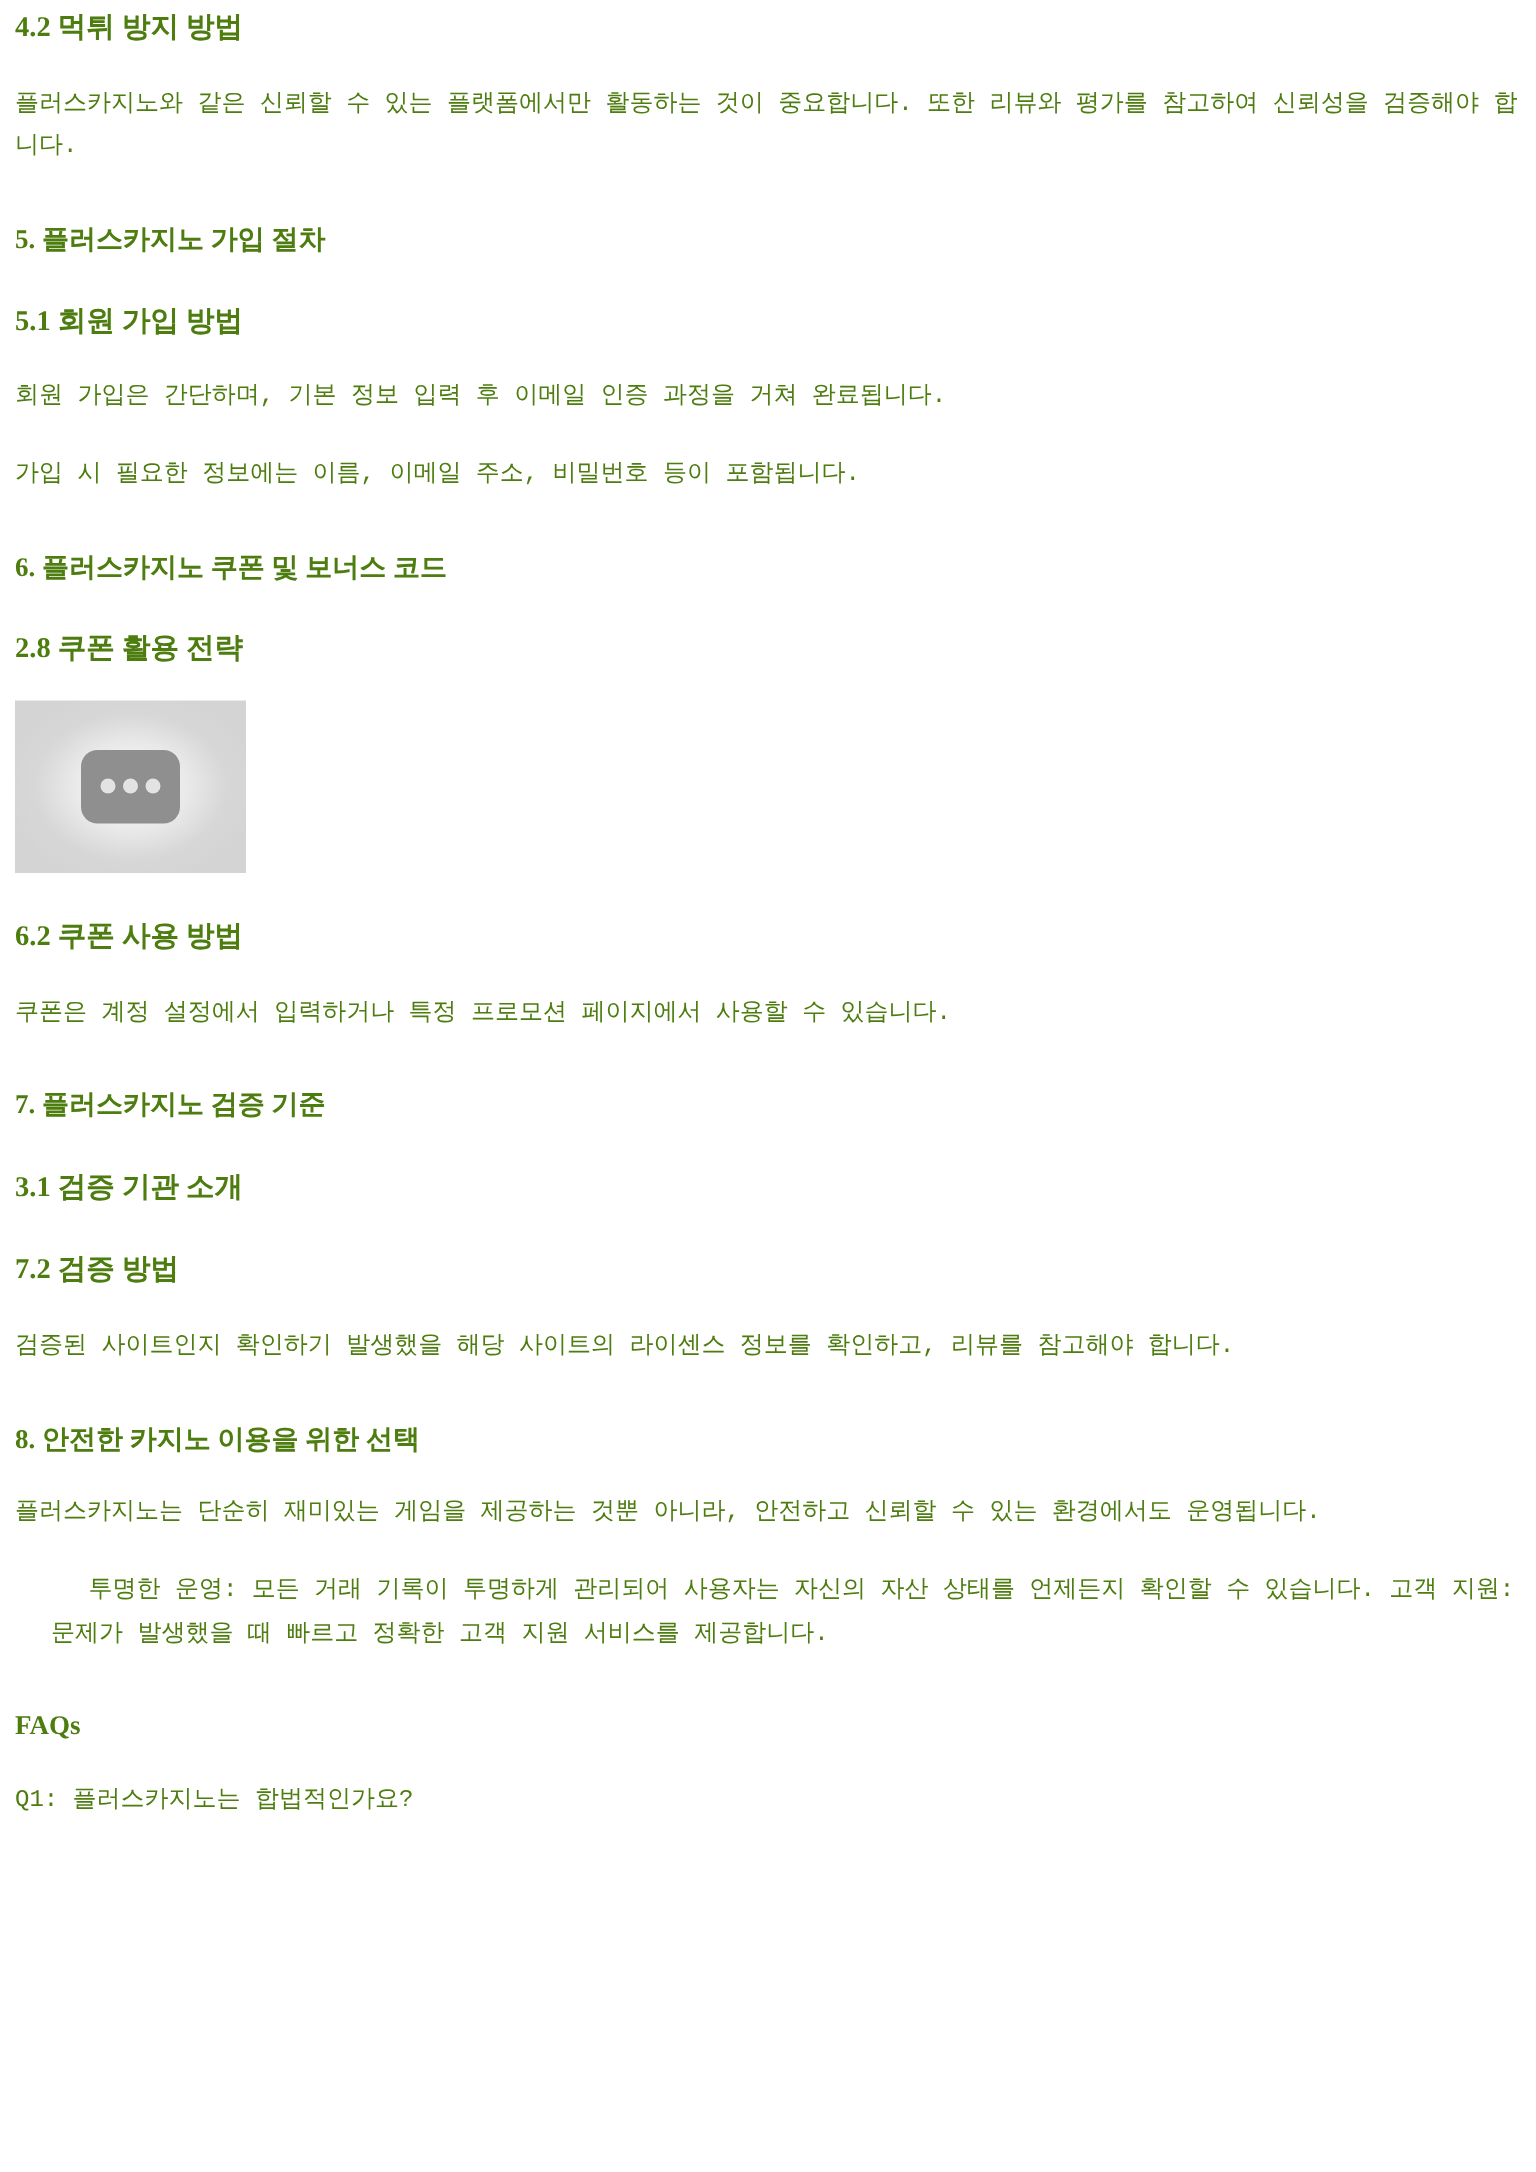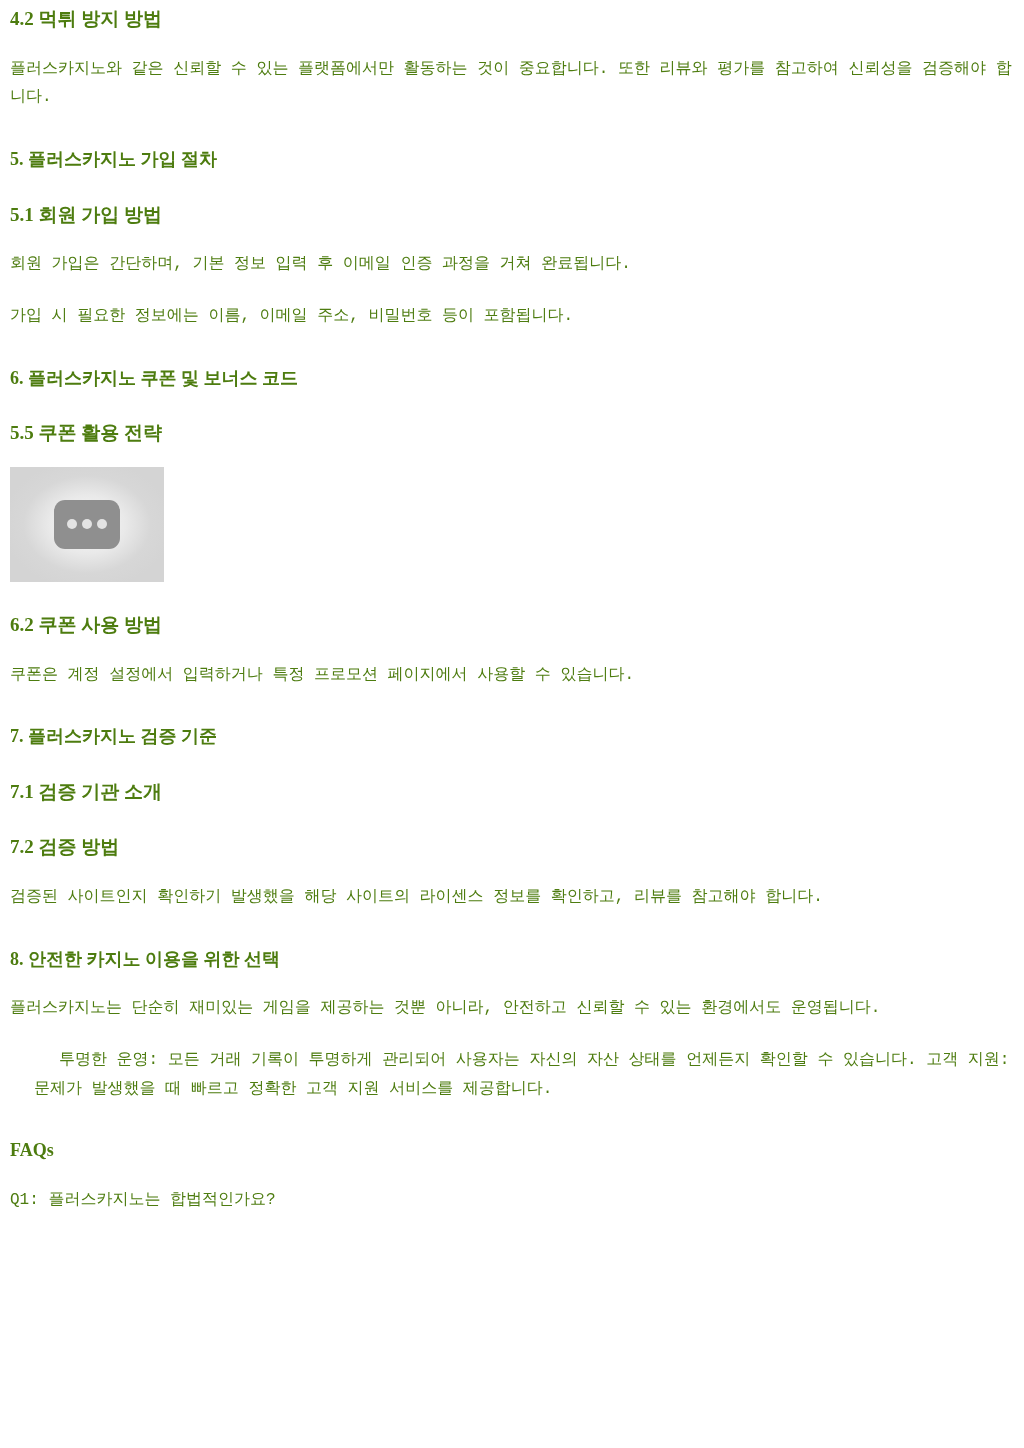--- a/index.html
+++ b/index.html
@@ -76,38 +76,38 @@
 
   <h2>5. 플러스카지노 가입 절차</h2>
 
   <h3>5.1 회원 가입 방법</h3>
   <p>회원 가입은 간단하며, 기본 정보 입력 후 이메일 인증 과정을 거쳐 완료됩니다.</p>
 
   <p>가입 시 필요한 정보에는 이름, 이메일 주소, 비밀번호 등이 포함됩니다.</p>
 
   <h2>6. 플러스카지노 쿠폰 및 보너스 코드</h2>
 
-  <h3>5.5 쿠폰 활용 전략</h3>
+  <h3>2.8 쿠폰 활용 전략</h3>
 
   <div class="media-block">
     <div class="thumb">
       <div class="pill">
         <span class="dot"></span>
         <span class="dot"></span>
         <span class="dot"></span>
       </div>
     </div>
   </div>
 
   <h3>6.2 쿠폰 사용 방법</h3>
   <p>쿠폰은 계정 설정에서 입력하거나 특정 프로모션 페이지에서 사용할 수 있습니다.</p>
 
   <h2>7. 플러스카지노 검증 기준</h2>
 
-  <h3>7.1 검증 기관 소개</h3>
+  <h3>3.1 검증 기관 소개</h3>
 
   <h3>7.2 검증 방법</h3>
   <p>검증된 사이트인지 확인하기 발생했을 해당 사이트의 라이센스 정보를 확인하고, 리뷰를 참고해야 합니다.</p>
 
   <h2>8. 안전한 카지노 이용을 위한 선택</h2>
   <p>플러스카지노는 단순히 재미있는 게임을 제공하는 것뿐 아니라, 안전하고 신뢰할 수 있는 환경에서도 운영됩니다.</p>
   <p class="indented">투명한 운영: 모든 거래 기록이 투명하게 관리되어 사용자는 자신의 자산 상태를 언제든지 확인할 수 있습니다. 고객 지원: 문제가 발생했을 때 빠르고 정확한 고객 지원 서비스를 제공합니다.</p>
 
   <h2>FAQs</h2>
   <p>Q1: 플러스카지노는 합법적인가요?</p>

